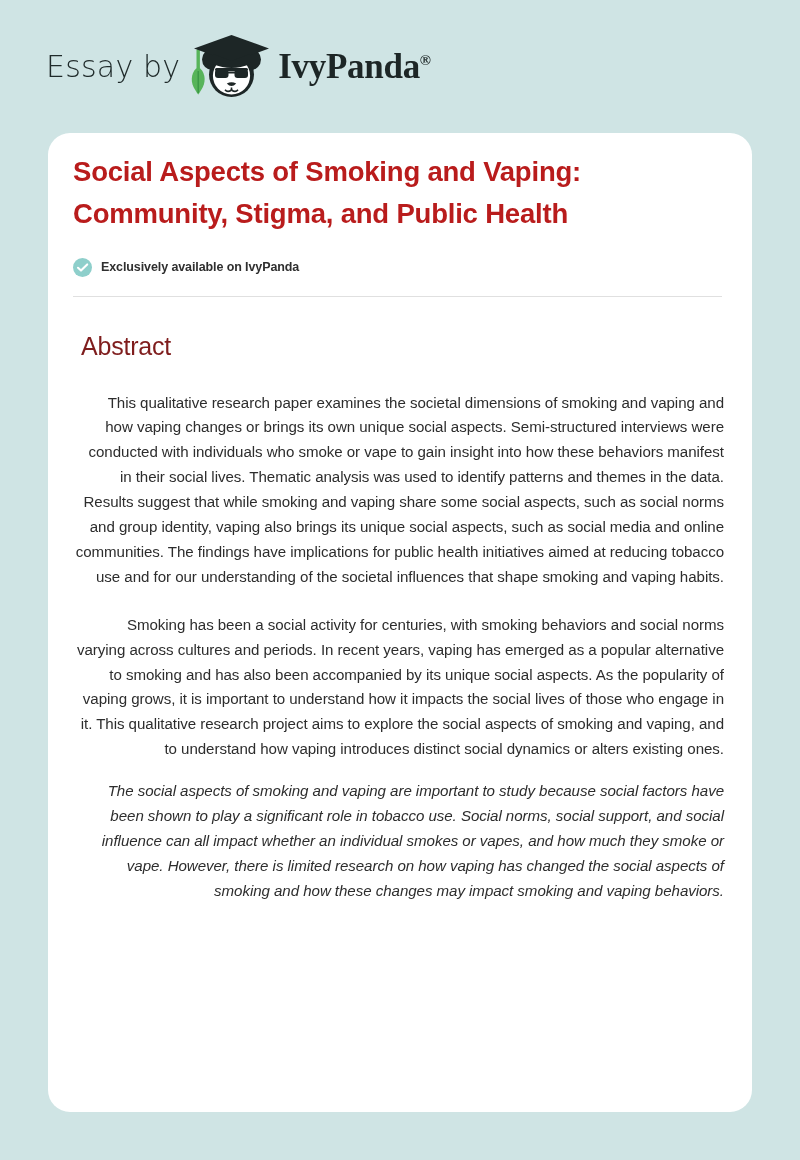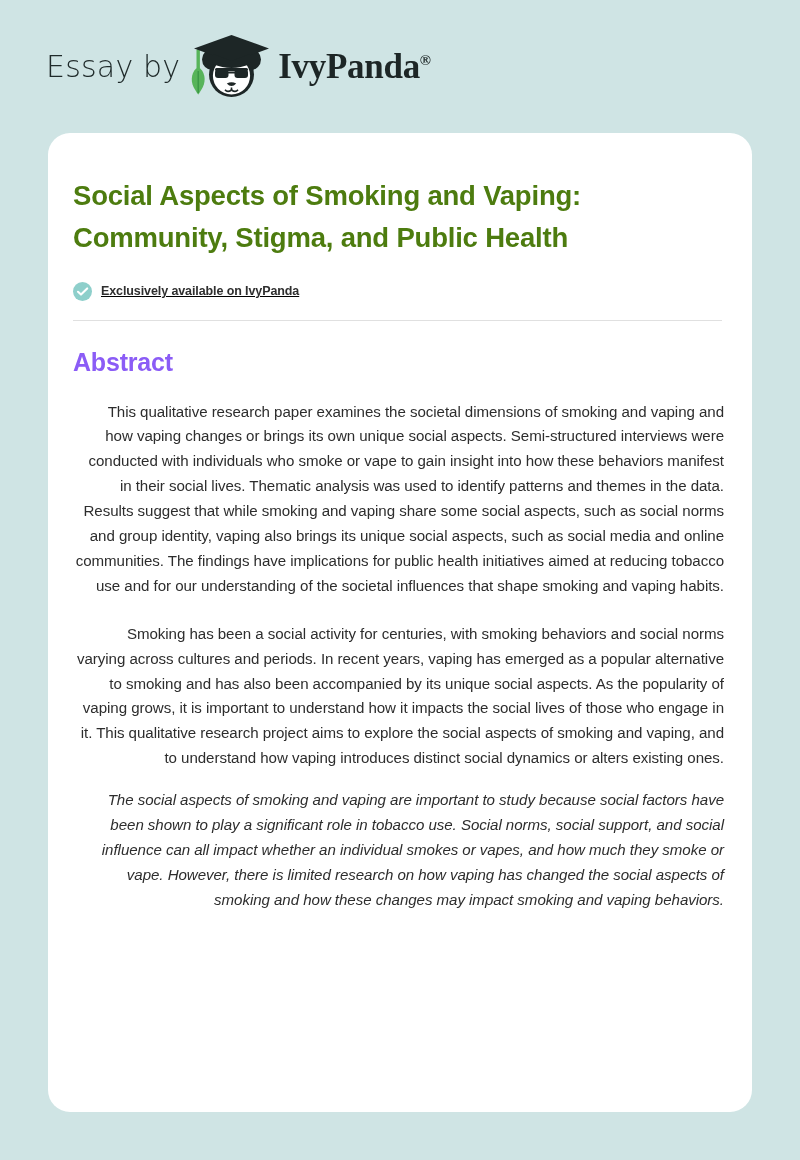--- a/index.html
+++ b/index.html
@@ -71,35 +71,34 @@
     height: 979px;
     background: #ffffff;
     border-radius: 22px;
     box-sizing: border-box;
     padding: 0 25px;
     overflow: hidden;
   }
 
   .doc-title {
     margin: 0;
-    padding: 42px 0 0 0;
+    padding: 18px 0 0 0;
     font-family: "Liberation Sans", sans-serif;
     font-size: 27.5px;
     font-weight: bold;
     line-height: 1.52;
-    color: #4d7c0f;
+    color: #b91c1c;
     letter-spacing: -0.2px;
   }
 
   .exclusive-row {
     display: flex;
     align-items: center;
     margin-top: 23px;
     gap: 9px;
-    text-decoration: underline;
   }
   .check-badge {
     width: 19px;
     height: 19px;
     border-radius: 50%;
     background: #8ecfcb;
     display: flex;
     align-items: center;
     justify-content: center;
     flex: 0 0 auto;
@@ -114,26 +113,26 @@
 
   .divider {
     margin: 19px 0 0 0;
     height: 1px;
     background: #e0e0e0;
     border: 0;
     width: 649px;
   }
 
   .section-heading {
-    margin: 0;
+    margin: 8px;
     padding: 26px 0 0 0;
     font-family: "Liberation Sans", sans-serif;
     font-size: 25px;
-    font-weight: bold;
-    color: #8b5cf6;
+    font-weight: normal;
+    color: #7f1d1d;
     line-height: 1.2;
     letter-spacing: -0.2px;
   }
 
   .body-par {
     margin: 1px;
     padding: 20px 0 0 0;
     font-size: 15.1px;
     line-height: 1.65;
     color: #2d2d2d;

